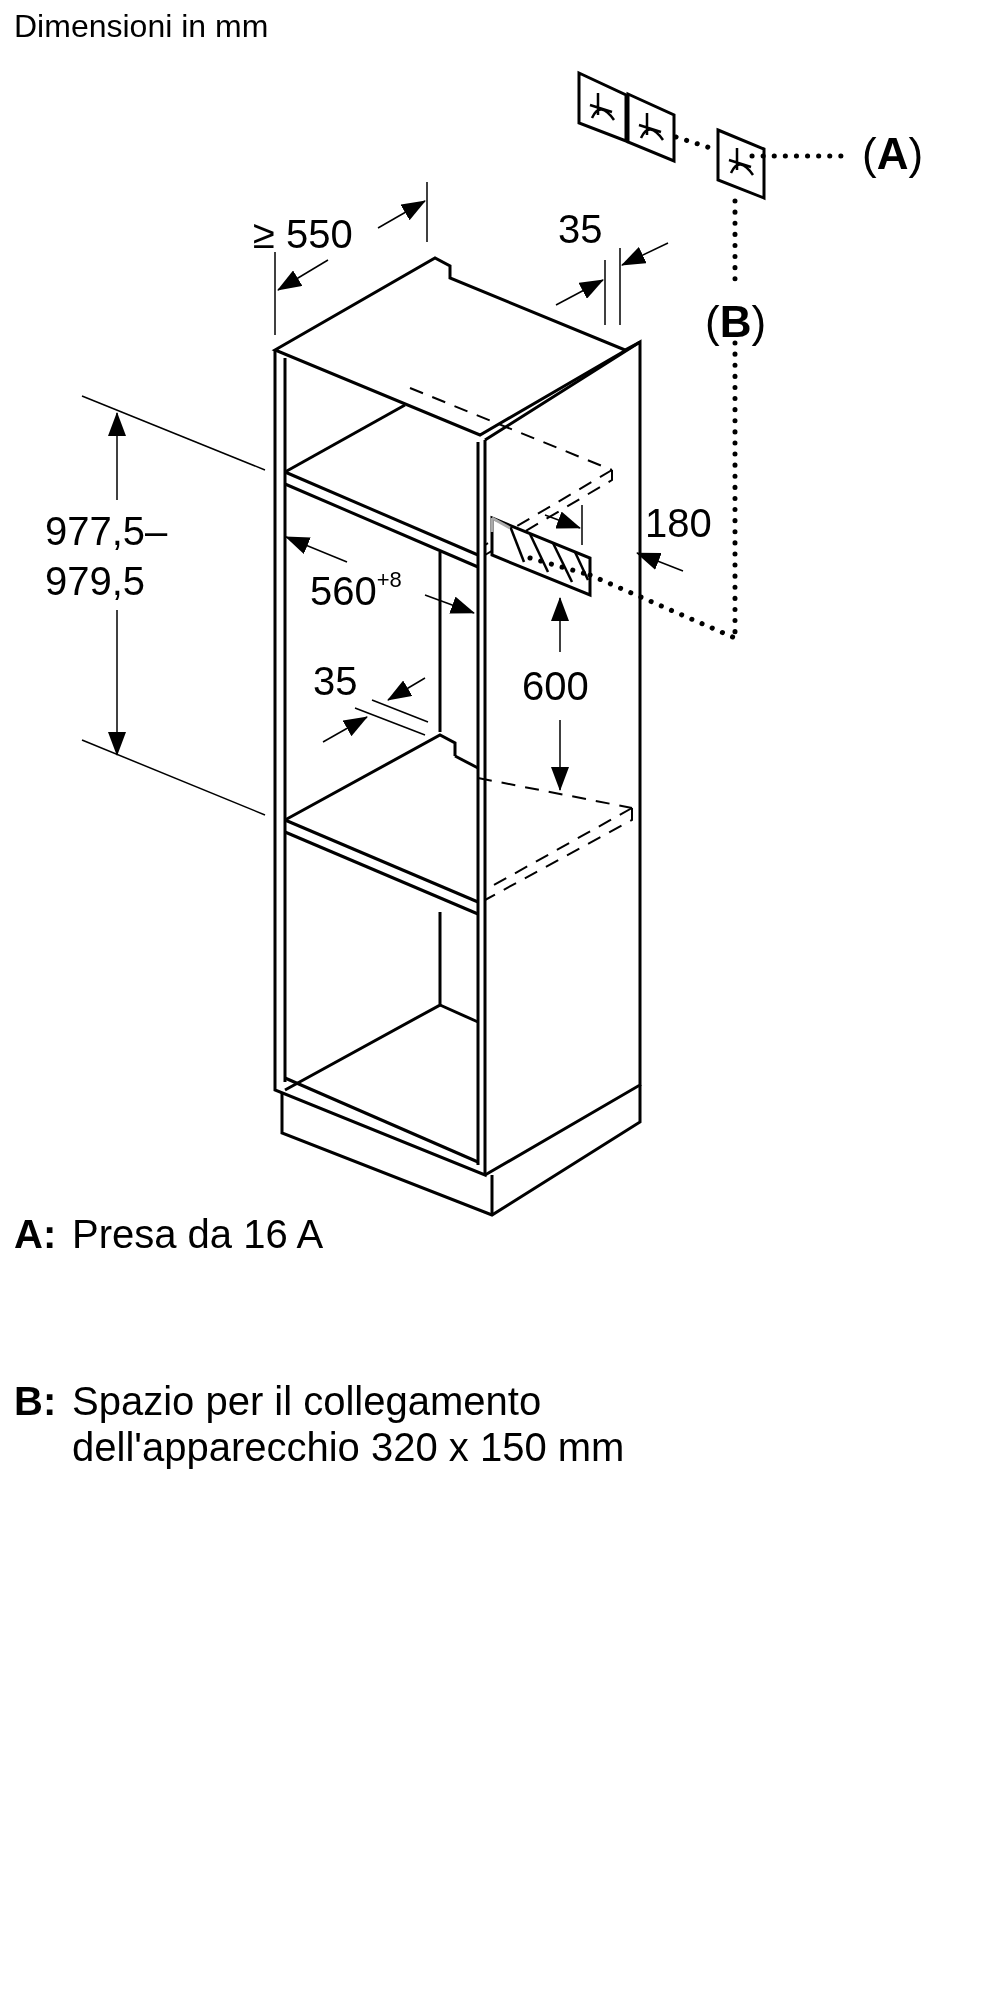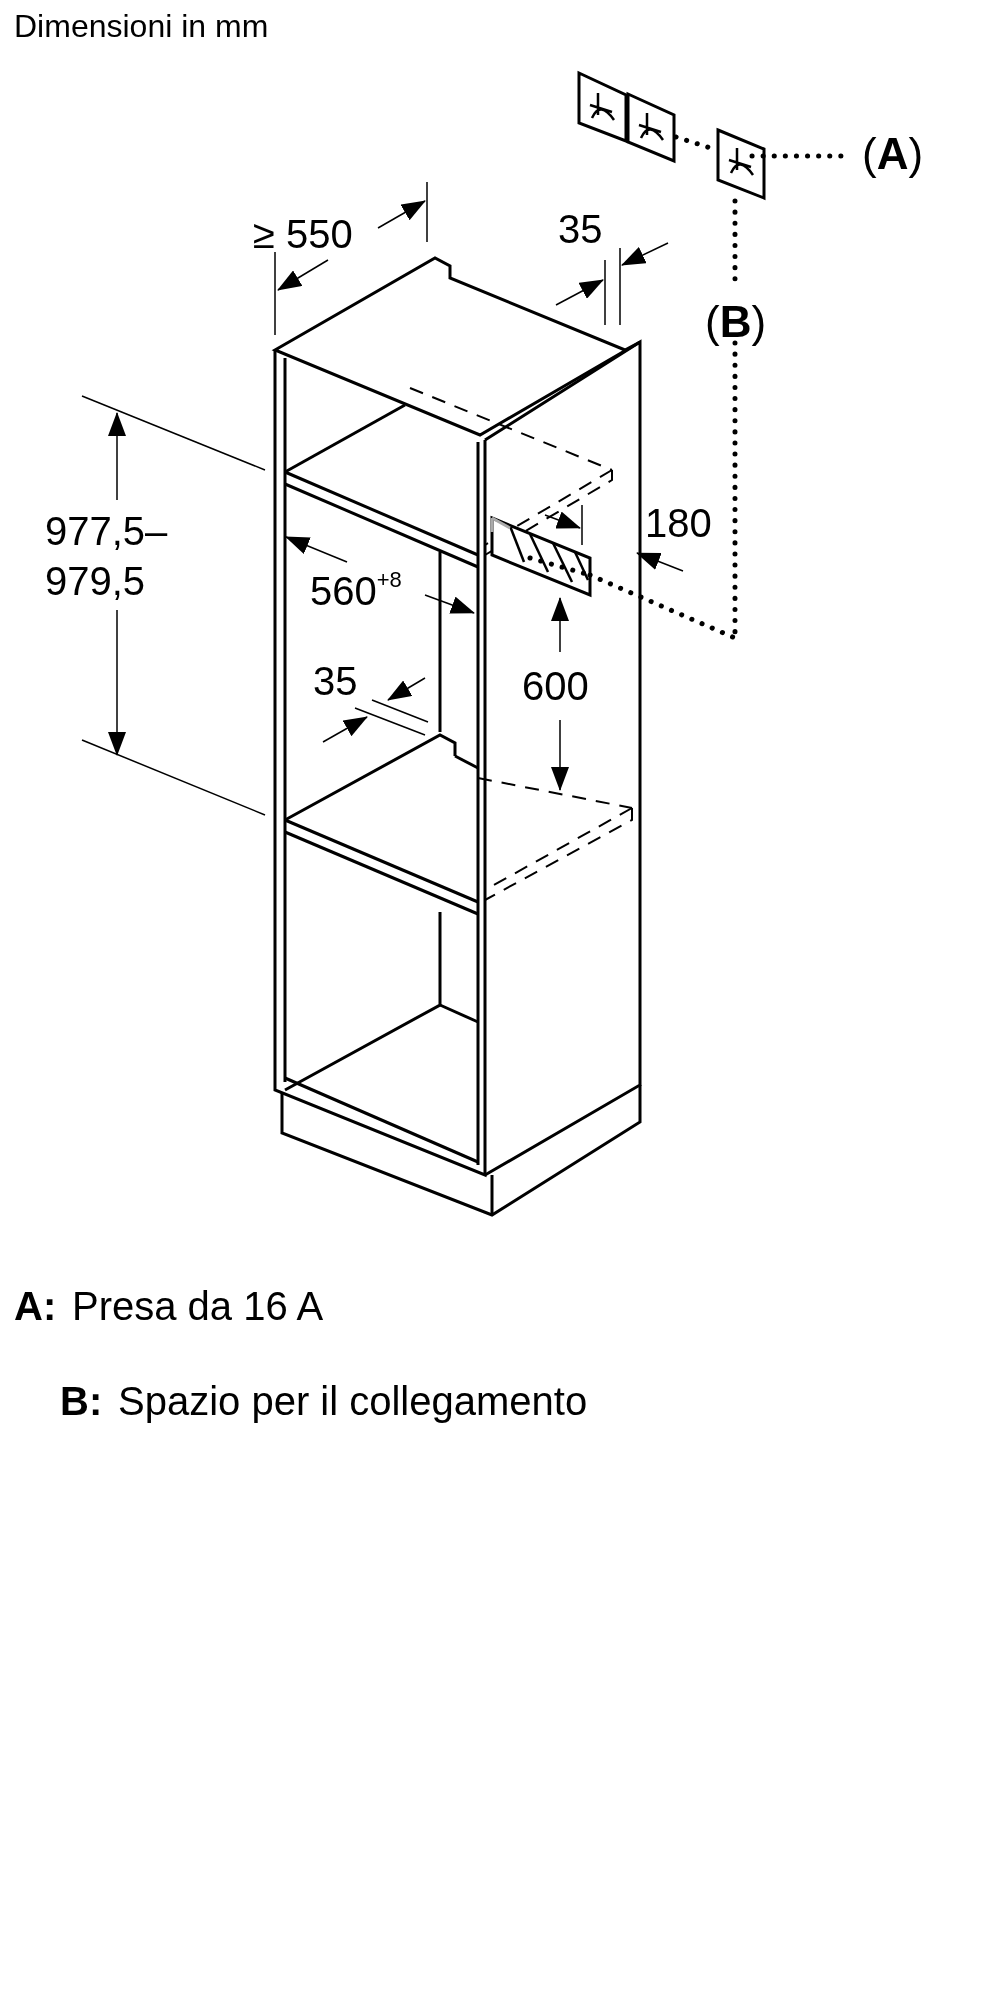--- a/index.html
+++ b/index.html
@@ -6,22 +6,22 @@
     body { width: 1000px; height: 2000px; position: relative; overflow: hidden;
            font-family: "Liberation Sans", sans-serif; color: #000; }
     .title { position: absolute; left: 14px; top: 8px; font-size: 32px; }
     svg.diagram { position: absolute; left: 0; top: 0; }
     .dimtext { font-family: "Liberation Sans", sans-serif; font-size: 40px; fill: #000; }
     .sup { font-size: 22px; }
     .calloutlbl { font-family: "Liberation Sans", sans-serif; font-size: 44px; fill: #000; }
     .legend { position: absolute; left: 14px; font-size: 40px; line-height: 46px; }
     .legend .key { font-weight: bold; display: inline-block; width: 58px; }
     .legend .desc { display: inline-block; vertical-align: top; }
-    .legend-a { top: 1283px; text-decoration: underline; }
-    .legend-b { top: 1378px; margin-left: 46px; }
+    .legend-a { top: 1211px; text-decoration: underline; }
+    .legend-b { top: 1378px; }
   </style>
 </head>
 <body>
 
 <div class="title">Dimensioni in mm</div>
 
 <svg class="diagram" width="1000" height="1260" viewBox="0 0 1000 1260">
   <defs>
     <marker id="arr" markerWidth="10" markerHeight="10" refX="9" refY="5" orient="auto" markerUnits="userSpaceOnUse" viewBox="0 0 10 10">
       <path d="M0,0 L10,5 L0,10 z" fill="#000"></path>
@@ -156,14 +156,14 @@
   </g>
 
   <text class="calloutlbl" x="862" y="169"><tspan>(</tspan><tspan font-weight="bold">A</tspan><tspan>)</tspan></text>
   <text class="calloutlbl" x="705" y="337"><tspan>(</tspan><tspan font-weight="bold">B</tspan><tspan>)</tspan></text>
 </svg>
 
 <div class="legend legend-a">
   <span class="key">A:</span><span class="desc">Presa da 16 A</span>
 </div>
 <div class="legend legend-b">
-  <span class="key">B:</span><span class="desc"><span>Spazio per il collegamento</span><br></span>
+  <span class="key">B:</span><span class="desc"><span>Spazio per il collegamento</span><br><span>dell'apparecchio 320 x 150 mm</span></span>
 </div>
 
 </body></html>

